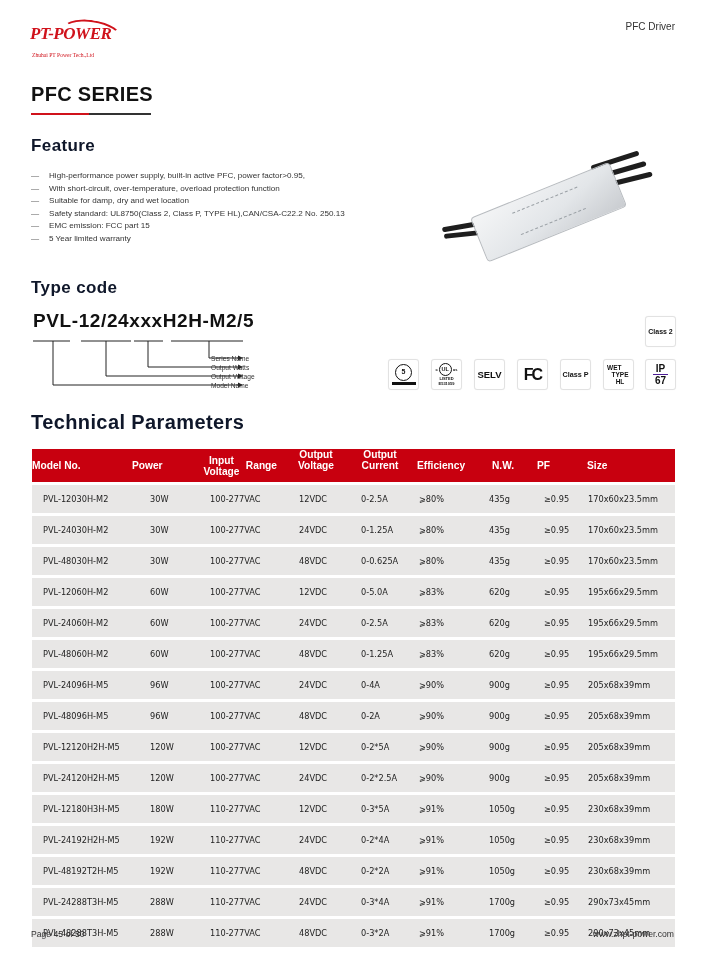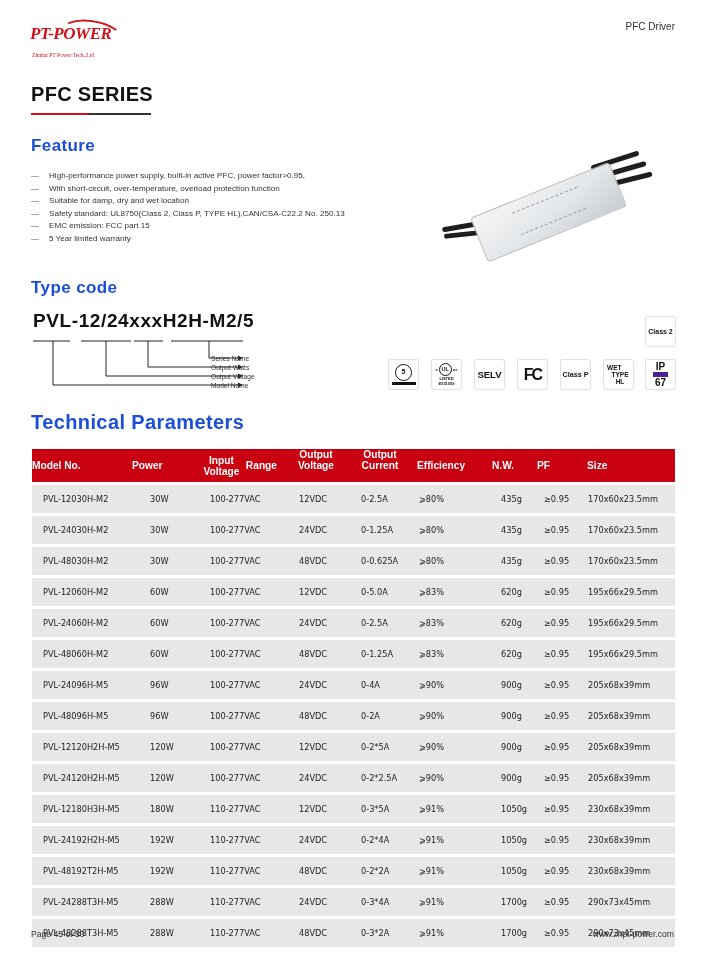--- a/index.html
+++ b/index.html
@@ -9,21 +9,21 @@
   .logo { position: absolute; left: 30px; top: 22px; width: 100px; height: 44px; font-family: Liberation Serif, serif; }
   .logo-mark { position: absolute; left: 0; top: 2px; font-size: 17px; font-weight: bold; font-style: italic; color: #d0121b; letter-spacing: -0.5px; }
   .logo-swoosh { position: absolute; left: 30px; top: -2px; width: 62px; height: 30px; border: 2px solid #d0121b; border-color: #d0121b transparent transparent transparent; border-radius: 50%; transform: rotate(8deg); }
   .logo-sub { position: absolute; left: 2px; top: 30px; font-size: 5.6px; color: #d0121b; white-space: nowrap; }
 
   .doc-cat { position: absolute; right: 30px; top: 21px; font-size: 10px; color: #333; }
 
   .series-title { position: absolute; left: 31px; top: 83px; font-size: 20px; font-weight: bold; color: #111; letter-spacing: 0.3px; }
   .series-underline { position: absolute; left: 31px; top: 113px; width: 120px; height: 2px; background: linear-gradient(to right, #d0121b 0 58px, #333 58px 120px); }
 
-  .section-h { position: absolute; left: 31px; font-size: 17px; font-weight: bold; color: #1d4ed8; letter-spacing: 0.4px; }
+  .section-h { position: absolute; left: 31px; font-size: 17px; font-weight: bold; color: #0f172a; letter-spacing: 0.4px; }
   .h-feature { top: 136px; }
   .h-type { top: 278px; }
   .h-tech { top: 411px; font-size: 20px; }
 
   .features { position: absolute; left: 31px; top: 170px; width: 360px; list-style: none; }
   .features li { position: relative; padding-left: 18px; font-size: 8.1px; line-height: 12.6px; color: #333; }
   .features li .dash { position: absolute; left: 0; top: 0; color: #555; }
 
   .product { position: absolute; left: 450px; top: 140px; width: 230px; height: 120px; }
   .wire { position: absolute; height: 5px; background: #1e1e1e; border-radius: 3px; }
@@ -31,41 +31,41 @@
   .body-case::after { content: ""; position: absolute; left: 40px; top: 10px; width: 70px; height: 22px; border-top: 1px dashed #9aa0a5; border-bottom: 1px dashed #9aa0a5; }
 
   .type-code { position: absolute; left: 33px; top: 310px; font-size: 19px; font-weight: bold; color: #111; letter-spacing: 0.6px; }
   .tc-diagram { position: absolute; left: 33px; top: 338px; width: 270px; height: 58px; }
   .tc-label { position: absolute; left: 211px; font-size: 6.6px; color: #333; white-space: nowrap; }
 
   .cert { position: absolute; width: 31px; height: 31px; border: 1px solid #e2e2e2; border-radius: 3px; background: #fff; box-shadow: 0 0 1px rgba(0,0,0,0.08); display: flex; align-items: center; justify-content: center; flex-direction: column; text-align: center; font-weight: bold; color: #111; }
   .cert-txt-sm { font-size: 6.5px; line-height: 7px; }
   .cert-txt-md { font-size: 9.5px; }
   .cert-fc { font-size: 16px; letter-spacing: -2px; font-weight: bold; }
-  .cert-ip-top { font-size: 10px; line-height: 11px; border-bottom: 5px solid #4c1d95; padding: 0 3px; }
+  .cert-ip-top { font-size: 10px; line-height: 11px; border-bottom: 1px solid #4c1d95; padding: 0 3px; }
   .cert-ip-bot { font-size: 10px; line-height: 11px; }
   .warranty-ring { width: 17px; height: 17px; border: 1.5px solid #111; border-radius: 50%; font-size: 7px; line-height: 14px; }
   .warranty-band { width: 24px; height: 3px; background: #111; margin-top: 1px; }
   .ul-ring { width: 13px; height: 13px; border: 1.2px solid #111; border-radius: 50%; font-size: 5.5px; line-height: 11px; }
   .ul-sub { font-size: 4px; line-height: 5px; }
 
   .tbl { position: absolute; left: 32px; top: 449px; width: 643px; }
   .tbl-head { position: relative; height: 33px; background: #c8000f; color: #fff; font-weight: bold; font-size: 10.2px; }
   .tbl-head .hc { position: absolute; top: 0; height: 33px; display: flex; align-items: center; justify-content: flex-start; text-align: center; line-height: 11px; }
   .tbl-row { position: relative; height: 28px; background: #e8e7e6; margin-top: 3px; font-family: "DejaVu Sans", sans-serif; font-size: 8.2px; color: #222; }
   .tbl-row:first-of-type { margin-top: 4px; }
   .tbl-row .c { position: absolute; top: 0; height: 28px; line-height: 28px; white-space: nowrap; }
 
   .c-model { left: 11px; }
   .c-power { left: 118px; }
   .c-input { left: 178px; }
   .c-outv { left: 267px; }
   .c-outc { left: 329px; }
   .c-eff  { left: 387px; }
-  .c-nw   { left: 469px; text-align: right; }
+  .c-nw   { left: 457px; text-align: right; }
   .c-pf   { left: 512px; }
   .c-size { left: 556px; }
 
   .footer-left { position: absolute; left: 31px; top: 929px; font-size: 8.6px; color: #333; }
   .footer-right { position: absolute; right: 31px; top: 929px; font-size: 8.6px; color: #333; }
 </style>
 </head>
 <body>
 
 <div class="logo">

